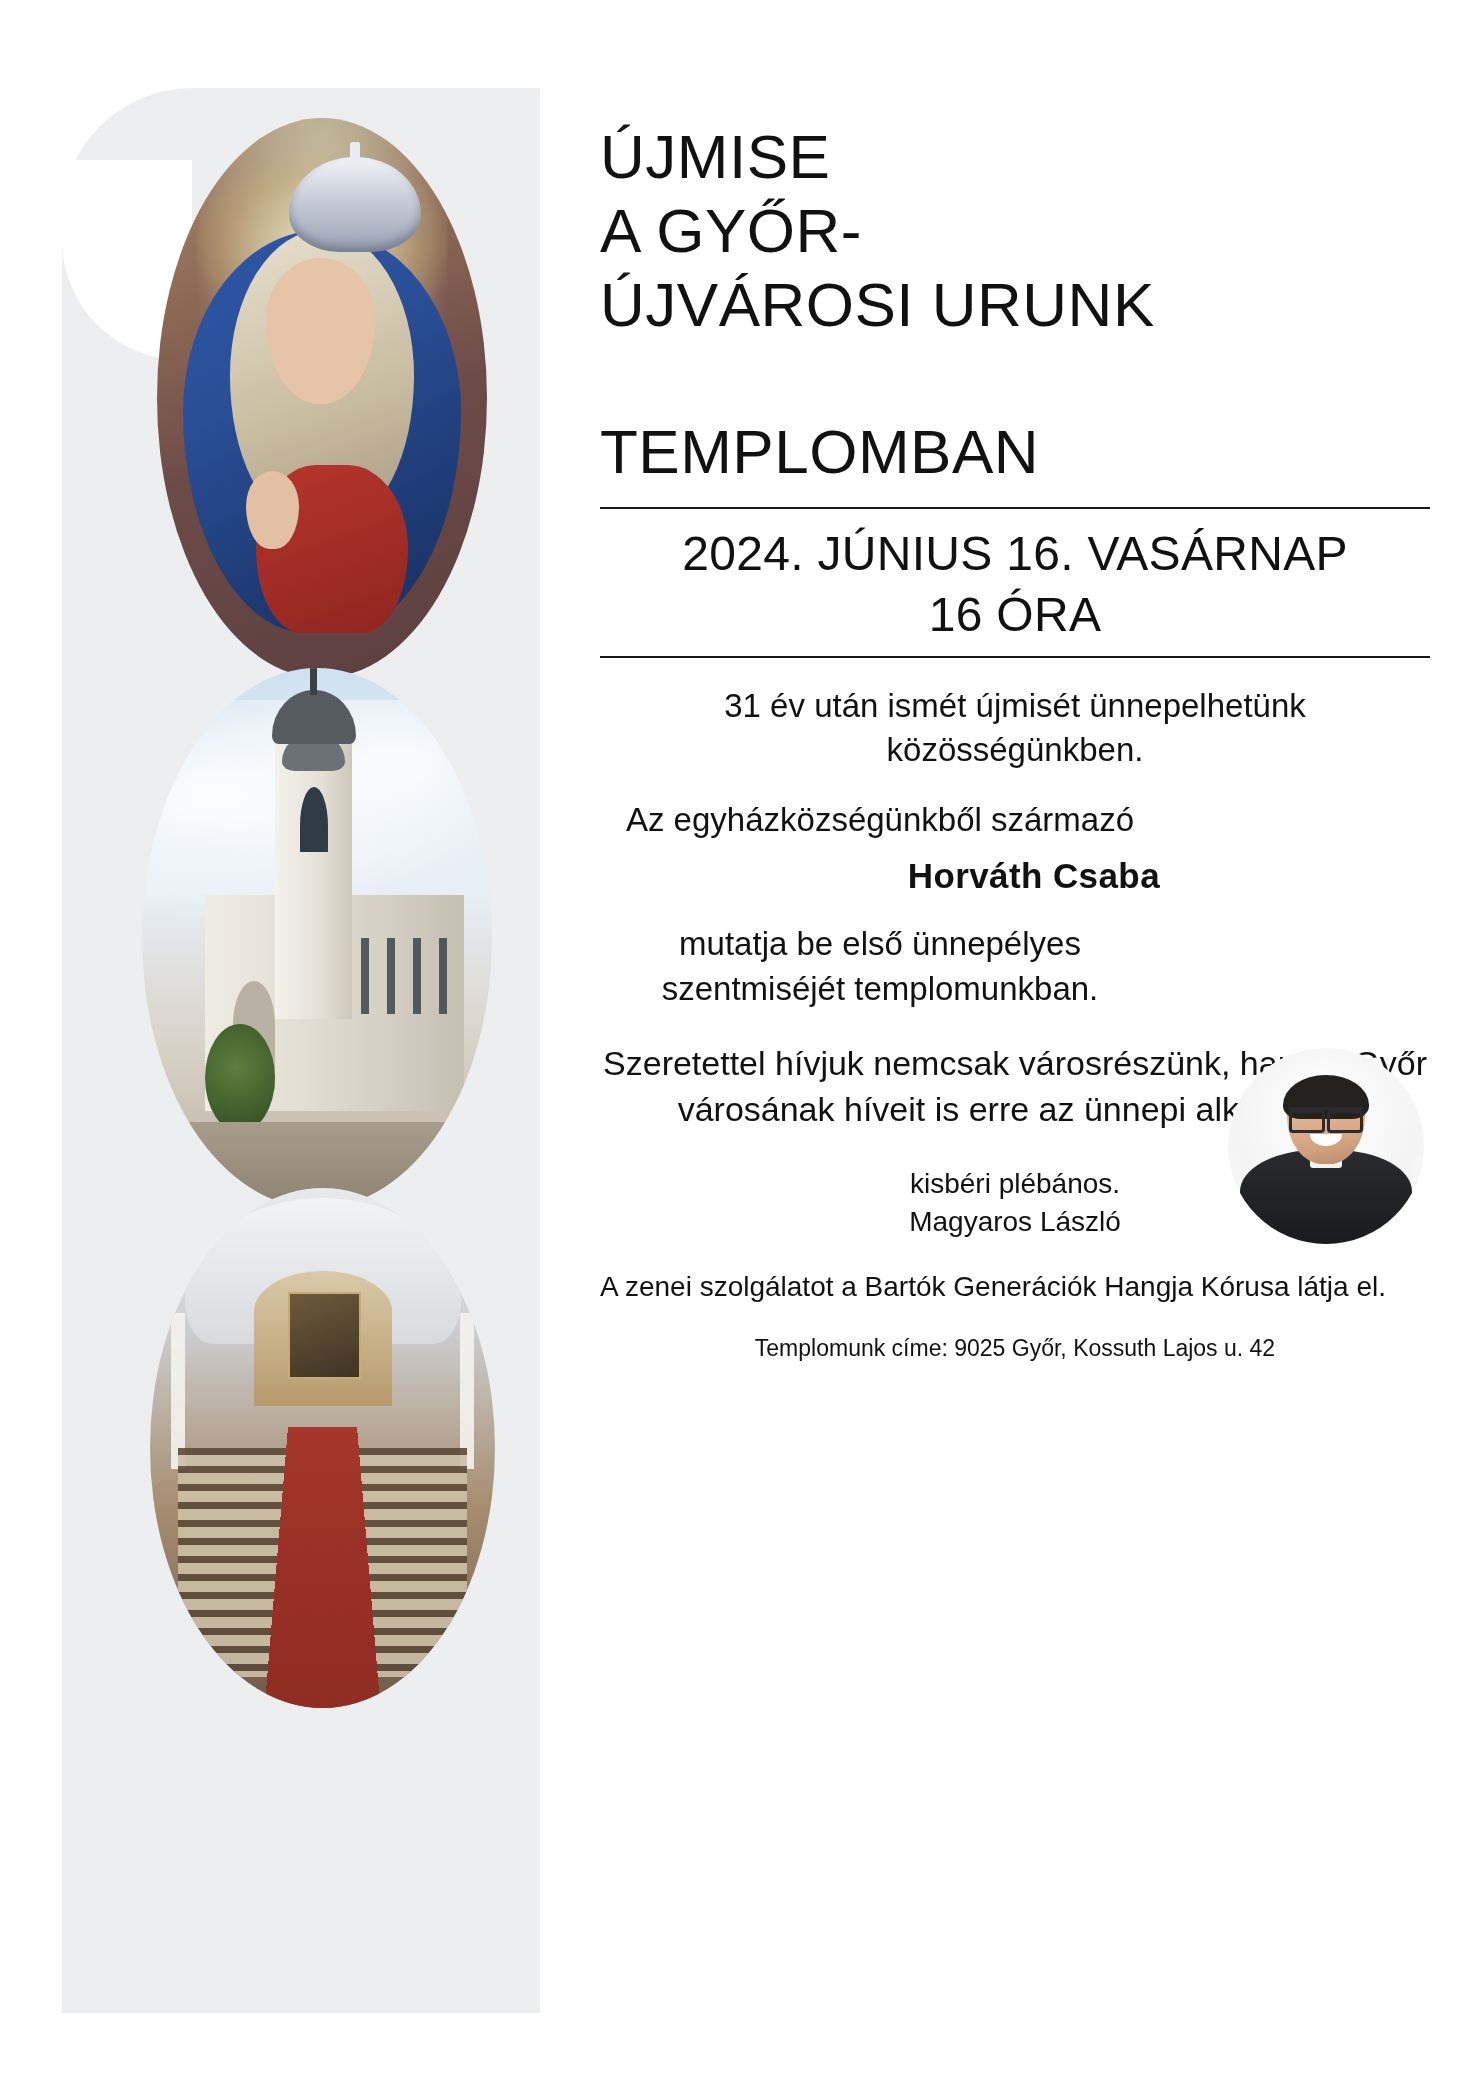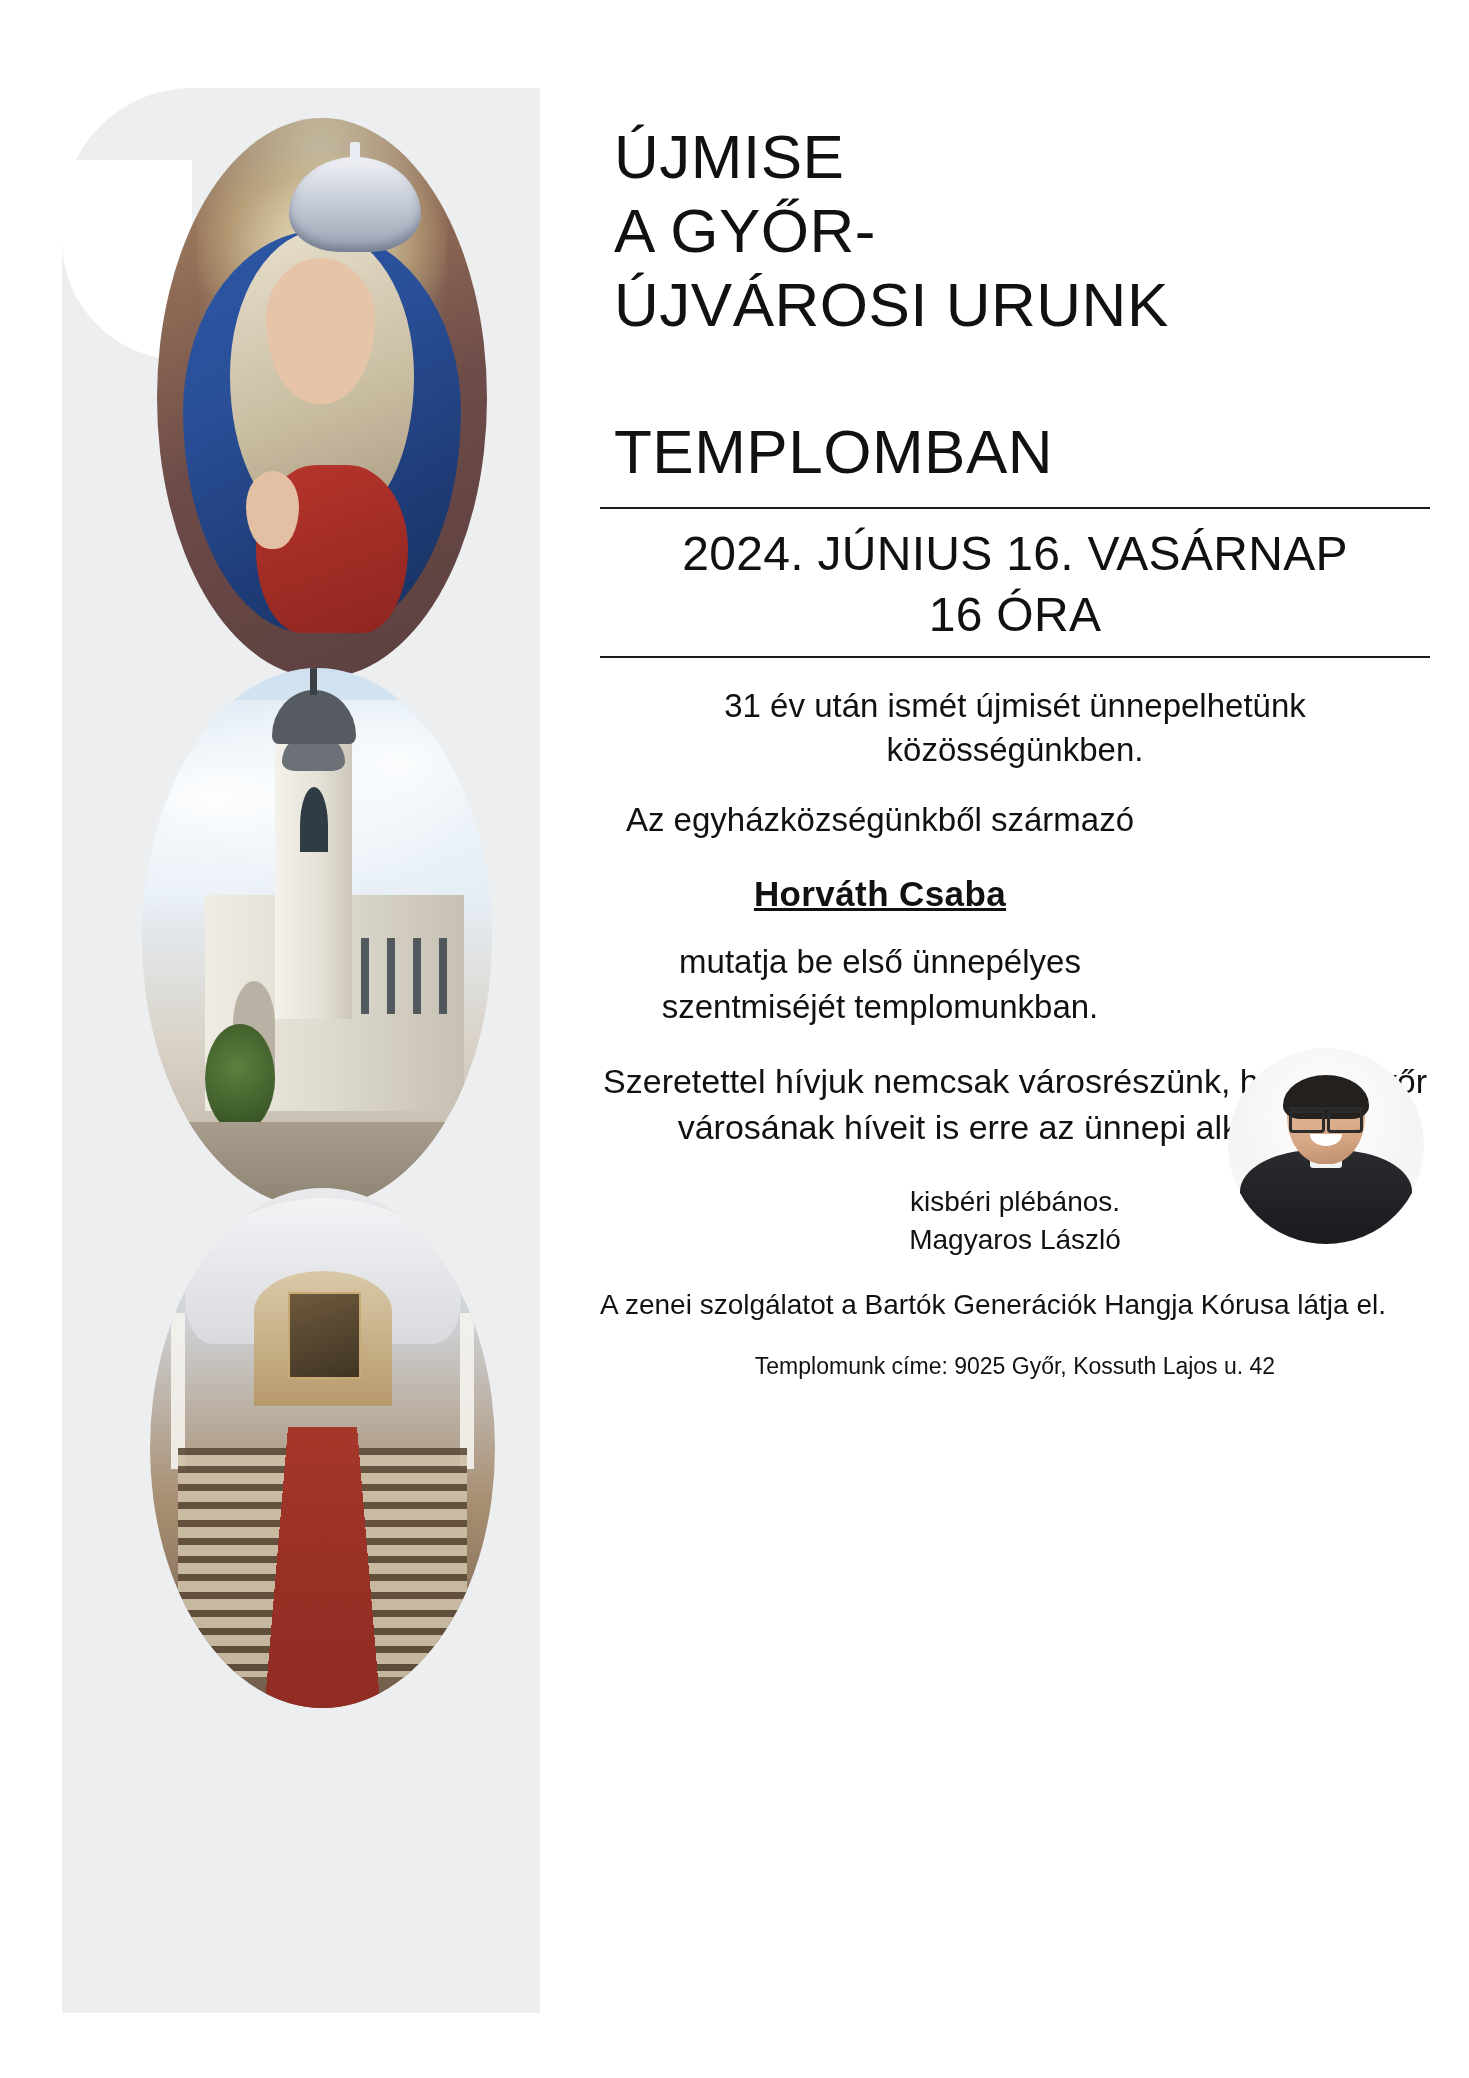--- a/index.html
+++ b/index.html
@@ -295,21 +295,21 @@
     top: 120px;
     width: 830px;
   }
 
   .title {
     font-size: 62px;
     line-height: 1.19;
     letter-spacing: 0.5px;
     color: #111;
     font-weight: 400;
-    margin: 0 0 18px 14px;
+    margin: 0 0 18px 0;
     text-align: left;
   }
 
   .rule {
     border: none;
     border-top: 2px solid #1a1a1a;
     margin: 10px 0 14px 0;
     width: 100%;
   }
 
@@ -322,26 +322,25 @@
   }
 
   .body-block {
     text-align: center;
     font-size: 33px;
     line-height: 1.34;
     margin: 26px 0 0 0;
   }
 
   .name {
-    text-align: center;
+    text-align: right;
     font-size: 35px;
     font-weight: bold;
-    margin: 32px 0 0 0;
+    margin: 14px 0 0 0;
     letter-spacing: .4px;
-    text-decoration: underline;
   }
 
   .narrow {
     width: 560px;
   }
 
   .invite {
     text-align: center;
     font-size: 34px;
     line-height: 1.35;

